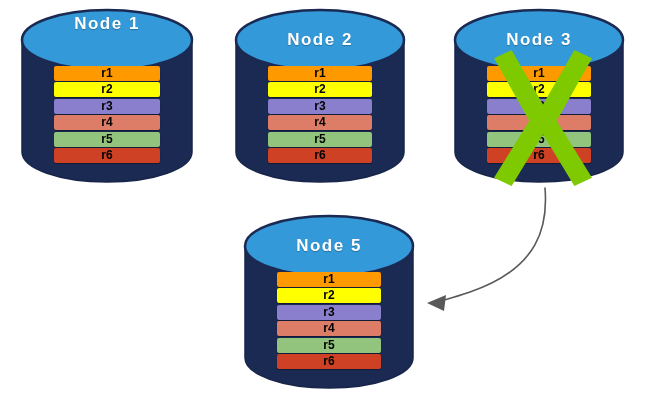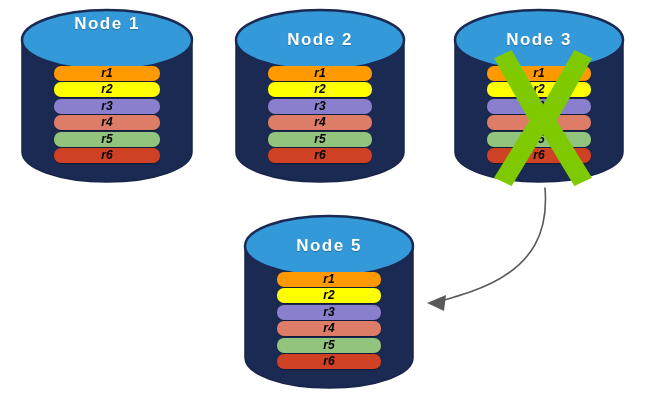--- a/index.html
+++ b/index.html
@@ -44,29 +44,28 @@
   }
   .rows {
     position: absolute;
     left: 0;
     top: 0;
     width: 100%;
   }
   .row-bar {
     position: absolute;
     height: 15px;
-    border-radius: 7px;
+    border-radius: 2px;
     color: #000000;
     font-weight: bold;
     font-size: 12px;
     text-align: center;
     line-height: 15px;
     box-sizing: border-box;
     box-shadow: 0 1px 1px rgba(0,0,0,0.35);
-    font-style: italic;
   }
   .xmark {
     position: absolute;
     pointer-events: none;
   }
   .arrow {
     position: absolute;
     left: 0;
     top: 0;
     width: 646px;

